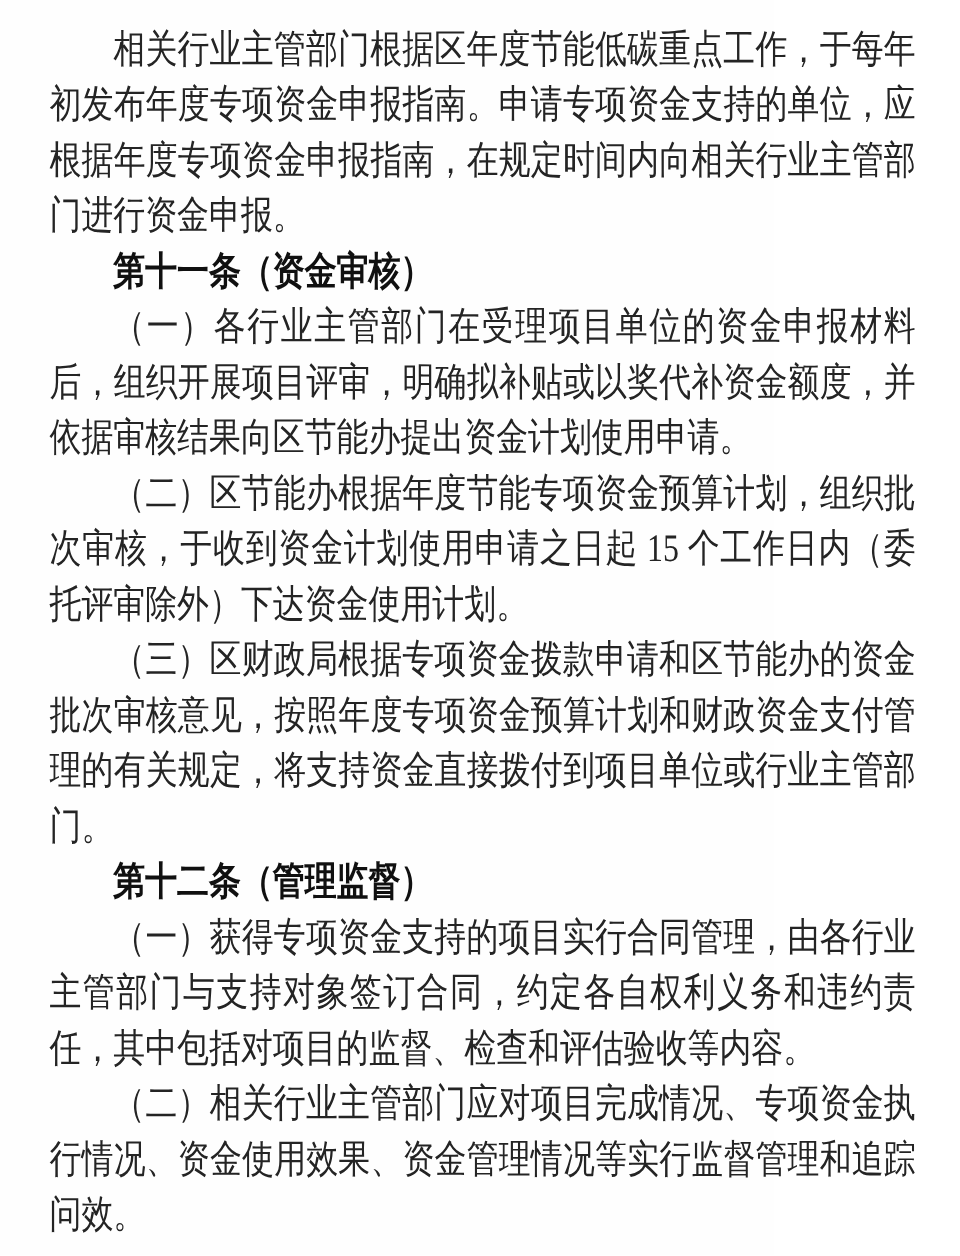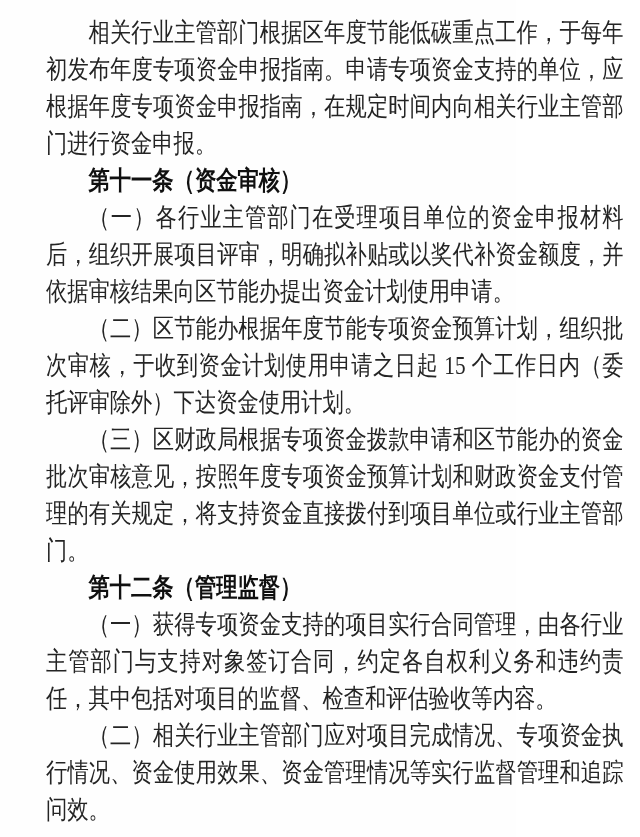--- a/index.html
+++ b/index.html
@@ -9,21 +9,21 @@
   body {
     width: 640px;
     height: 837px;
     background: #ffffff;
     overflow: hidden;
   }
   .page {
     box-sizing: border-box;
     width: 516px;
     height: 837px;
-    padding: 14px 0 0 46px;
+    padding: 14px 0 0 33px;
     background: #fefefe;
   }
   
   .content {
     width: 706px;
     transform: scaleX(0.818);
     transform-origin: 0 0;
   }
   .block {
     margin: 0;

